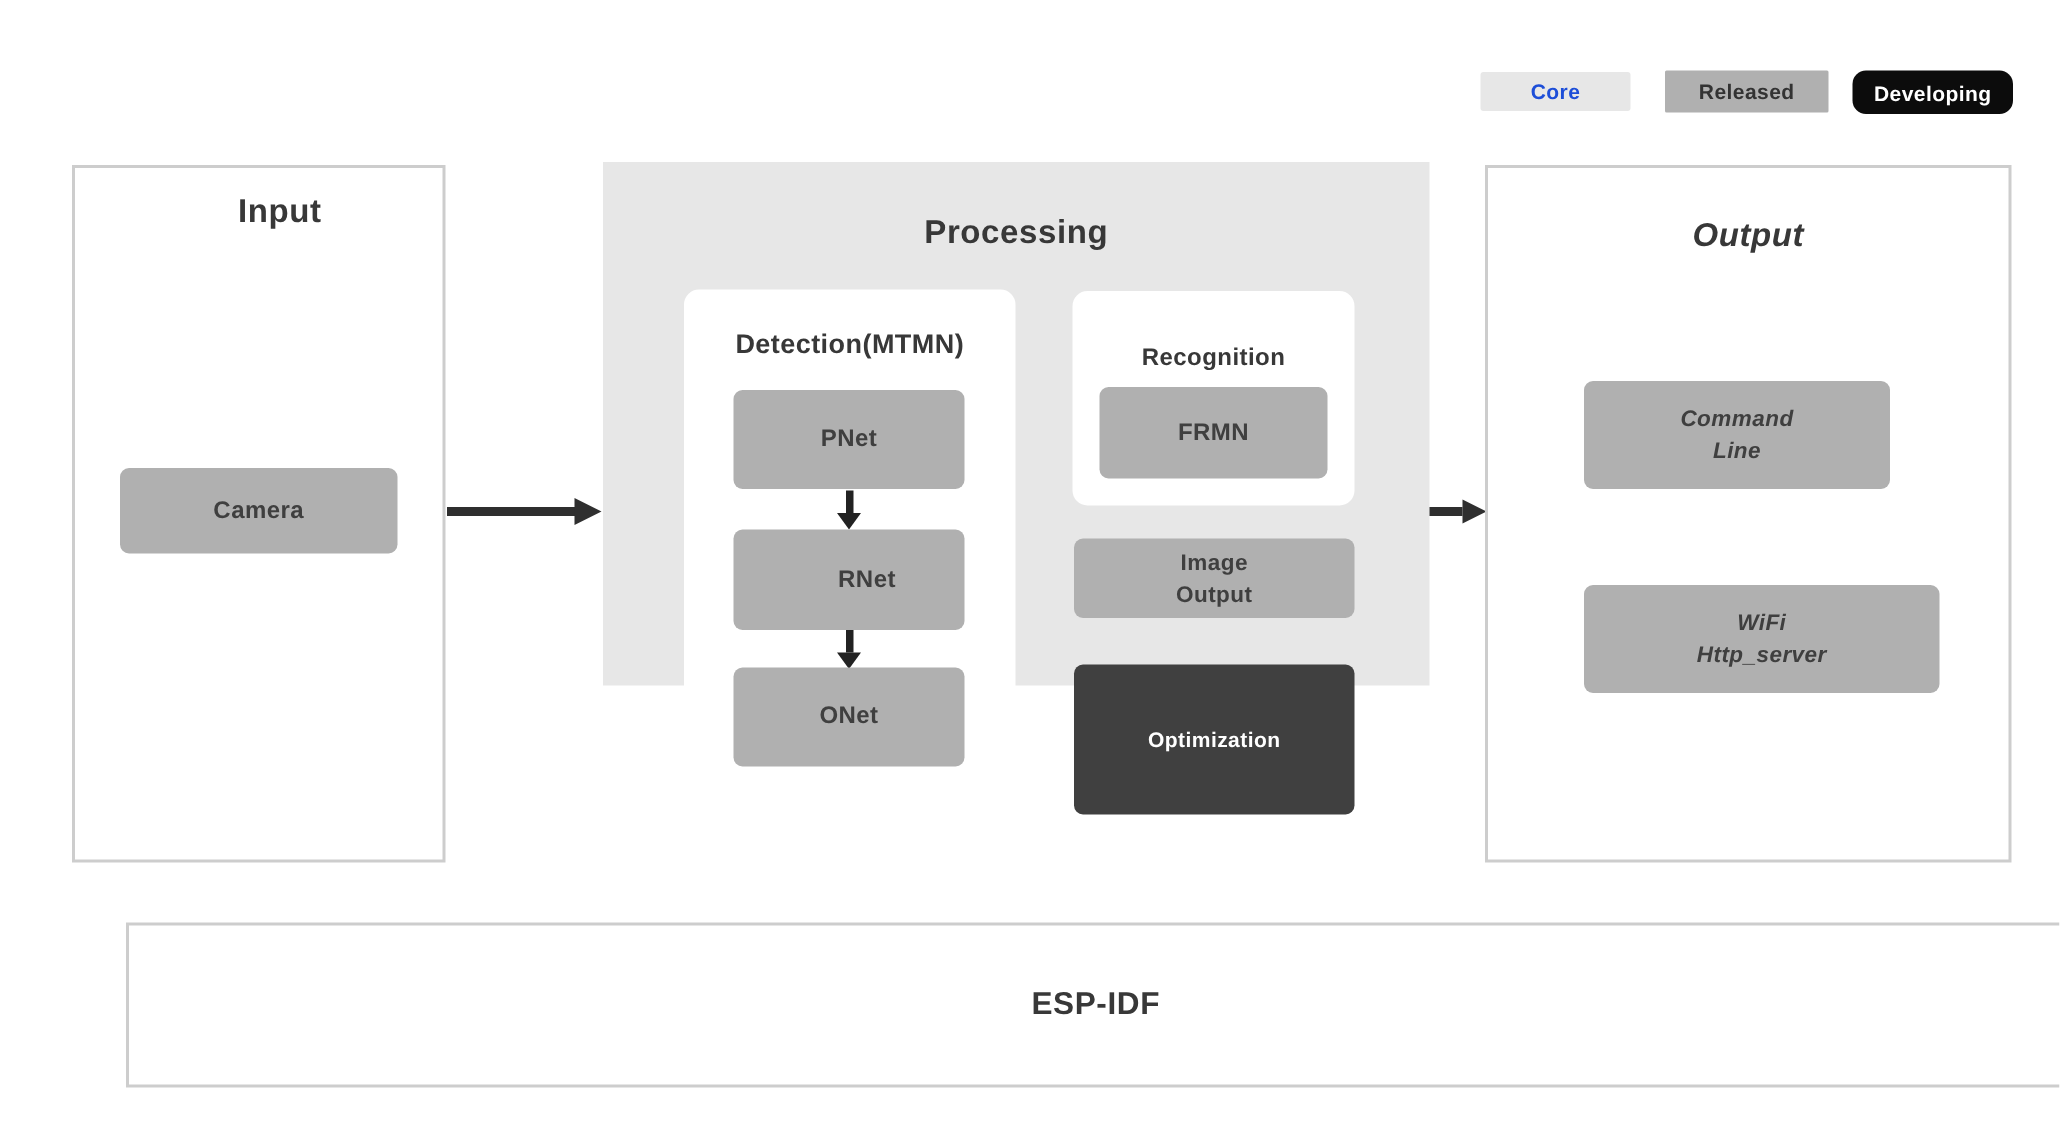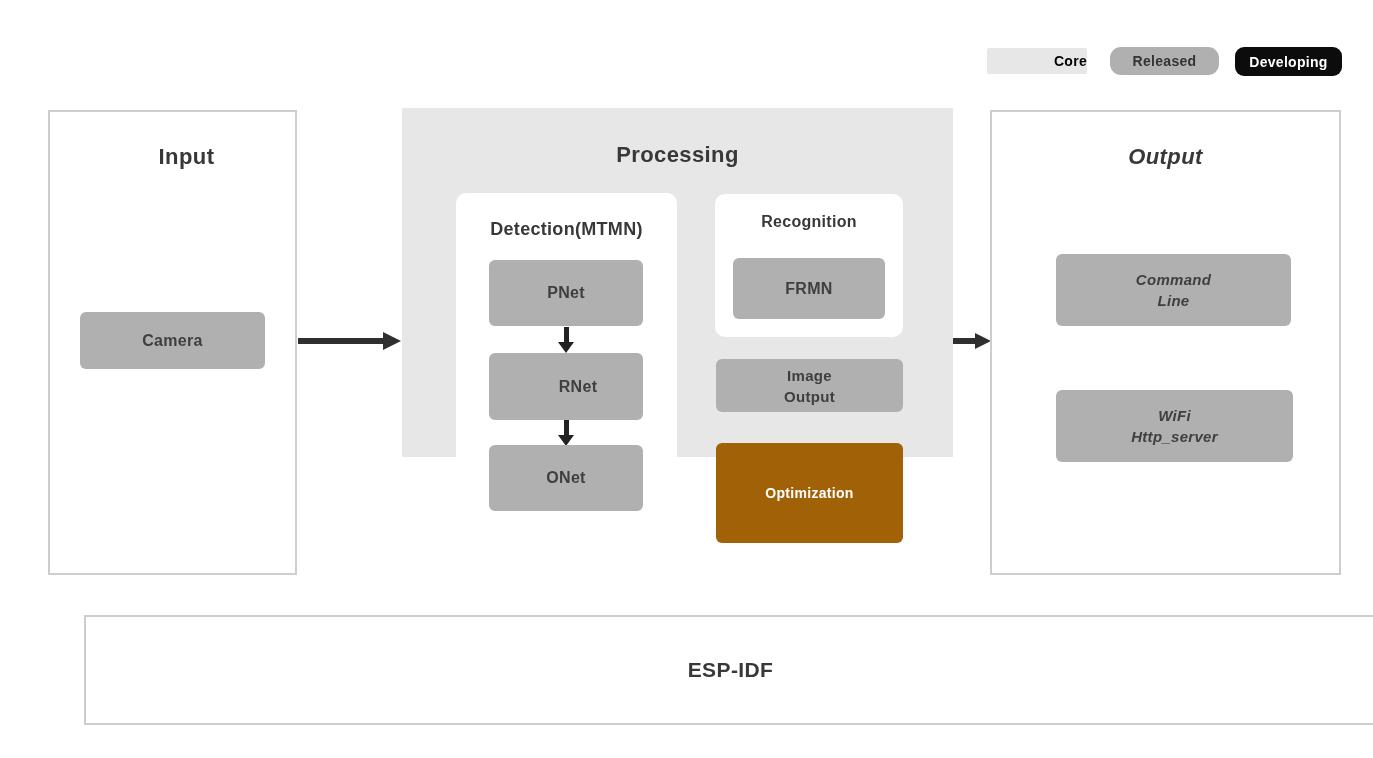--- a/index.html
+++ b/index.html
@@ -11,22 +11,22 @@
     font-weight:bold;
     color:#3a3a3a;
     overflow:hidden;
   }
   .abs{position:absolute;box-sizing:border-box;}
   
   .chip{
     display:flex;align-items:center;justify-content:center;
     font-size:14px;letter-spacing:.3px;
   }
-  .chip-core{background:#e7e7e7;color:#000000;border-radius:2px;justify-content:flex-end;}
-  .chip-released{background:#b0b0b0;color:#333333;border-radius:11px;}
+  .chip-core{background:#e7e7e7;color:#1d4ed8;border-radius:2px;}
+  .chip-released{background:#b0b0b0;color:#333333;border-radius:1px;}
   .chip-developing{background:#0c0c0c;color:#ffffff;border-radius:9px;}
   
   .panel{
     background:#ffffff;
     border:2px solid #cdcdcd;
   }
   .panel-title{
     position:absolute;left:0;right:0;
     text-align:center;
     font-size:22px;letter-spacing:.4px;color:#383838;
@@ -41,21 +41,21 @@
     text-align:center;color:#383838;letter-spacing:.3px;
   }
   
   .module{
     display:flex;align-items:center;justify-content:center;
     text-align:center;
     background:#b0b0b0;border-radius:6px;
     color:#3f3f3f;font-size:16px;letter-spacing:.3px;
   }
   .module.two-line{font-size:15px;line-height:21px;}
-  .module-dark{background:#a16207;color:#ffffff;font-size:14px;}
+  .module-dark{background:#404040;color:#ffffff;font-size:14px;}
   
   .harrow-stem{background:#2f2f2f;height:6px;}
   .harrow-head{
     width:0;height:0;
     border-top:9px solid transparent;
     border-bottom:9px solid transparent;
     border-left:18px solid #2f2f2f;
   }
   .harrow-head.small{
     border-top:8px solid transparent;
@@ -86,21 +86,21 @@
     </div>
     <div class="abs chip chip-released" style="left:1110px;top:47px;width:109px;height:28px;">
       <span>Released</span>
     </div>
     <div class="abs chip chip-developing" style="left:1235px;top:47px;width:107px;height:29px;">
       <span>Developing</span>
     </div>
   </div>
 
   <div class="abs panel" style="left:48px;top:110px;width:249px;height:465px;">
-    <div class="panel-title" style="top:32px;padding-left:28px;">Input</div>
+    <div class="panel-title" style="top:16px;padding-left:28px;">Input</div>
     <div class="abs module" style="left:30px;top:200px;width:185px;height:57px;">
       <span>Camera</span>
     </div>
   </div>
 
   <div class="abs harrow-stem" style="left:298px;top:338px;width:86px;"></div>
   <div class="abs harrow-head" style="left:383px;top:332px;"></div>
 
   <div class="abs panel processing-panel" style="left:402px;top:108px;width:551px;height:349px;">
     <div class="panel-title" style="top:34px;">Processing</div>
@@ -116,21 +116,21 @@
         <span>RNet</span>
       </div>
       <div class="abs varrow-stem" style="left:108px;top:227px;height:15px;"></div>
       <div class="abs varrow-head" style="left:102px;top:242px;"></div>
       <div class="abs module" style="left:33px;top:252px;width:154px;height:66px;">
         <span>ONet</span>
       </div>
     </div>
 
     <div class="abs card" style="left:313px;top:86px;width:188px;height:143px;">
-      <div class="card-title" style="top:19px;font-size:16px;">Recognition</div>
+      <div class="card-title" style="top:36px;font-size:16px;">Recognition</div>
       <div class="abs module" style="left:18px;top:64px;width:152px;height:61px;">
         <span>FRMN</span>
       </div>
     </div>
 
     <div class="abs module two-line" style="left:314px;top:251px;width:187px;height:53px;">
       <span>
         <span>Image</span><br>
         <span>Output</span>
       </span>
@@ -139,21 +139,21 @@
     <div class="abs module module-dark" style="left:314px;top:335px;width:187px;height:100px;">
       <span>Optimization</span>
     </div>
   </div>
 
   <div class="abs harrow-stem" style="left:953px;top:338px;width:22px;"></div>
   <div class="abs harrow-head small" style="left:975px;top:333px;"></div>
 
   <div class="abs panel" style="left:990px;top:110px;width:351px;height:465px;font-style:italic;">
     <div class="panel-title" style="top:32px;">Output</div>
-    <div class="abs module two-line" style="left:64px;top:142px;width:235px;height:72px;">
+    <div class="abs module two-line" style="left:64px;top:142px;width:204px;height:72px;">
       <span>
         <span>Command</span><br>
         <span>Line</span>
       </span>
     </div>
     <div class="abs module two-line" style="left:64px;top:278px;width:237px;height:72px;">
       <span>
         <span>WiFi</span><br>
         <span>Http_server</span>
       </span>

